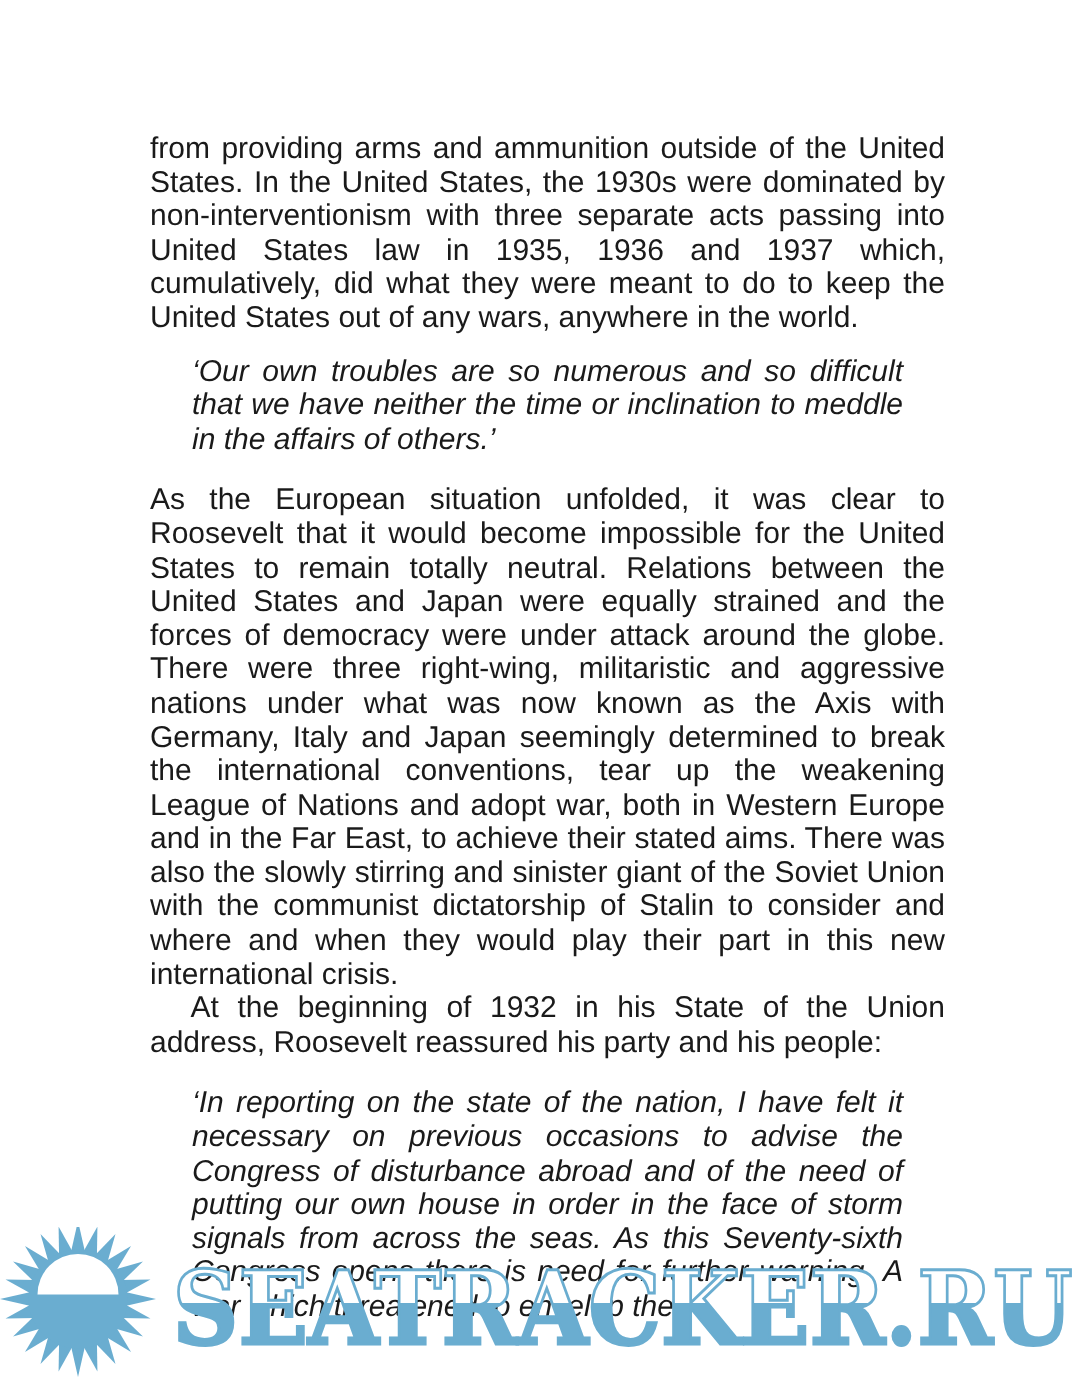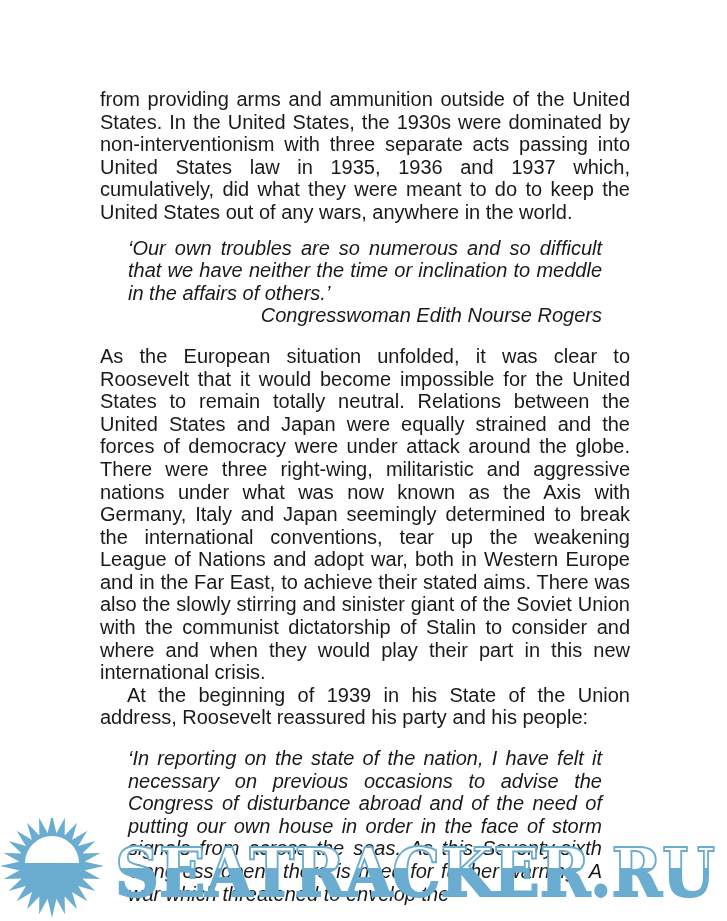--- a/index.html
+++ b/index.html
@@ -13,24 +13,23 @@
   .gap-q1 { height: 13px; } .gap-q2 { height: 18px; } .gap-q3 { height: 18px; }
   .watermark { position: absolute; left: 0; top: 818px; width: 583px; height: 103px; pointer-events: none; }
 </style>
 </head>
 <body>
 
 <div class="page">
   <p class="para">from providing arms and ammunition outside of the United States. In the United States, the 1930s were dominated by non-interventionism with three separate acts passing into United States law in 1935, 1936 and 1937 which, cumulatively, did what they were meant to do to keep the United States out of any wars, anywhere in the world.</p>
   <div class="gap-q1"></div>
   <p class="quote">‘Our own troubles are so numerous and so difficult that we have neither the time or inclination to meddle in the affairs of others.’</p>
-  <p class="attrib">Congresswoman Edith Nourse Rogers</p>
   <div class="gap-q2"></div>
   <p class="para">As the European situation unfolded, it was clear to Roosevelt that it would become impossible for the United States to remain totally neutral. Relations between the United States and Japan were equally strained and the forces of democracy were under attack around the globe. There were three right-wing, militaristic and aggressive nations under what was now known as the Axis with Germany, Italy and Japan seemingly determined to break the international conventions, tear up the weakening League of Nations and adopt war, both in Western Europe and in the Far East, to achieve their stated aims. There was also the slowly stirring and sinister giant of the Soviet Union with the communist dictatorship of Stalin to consider and where and when they would play their part in this new international crisis.</p>
-  <p class="para indent">At the beginning of 1939 in his State of the Union address, Roosevelt reassured his party and his people:</p>
+  <p class="para indent">At the beginning of 1932 in his State of the Union address, Roosevelt reassured his party and his people:</p>
   <div class="gap-q3"></div>
   <p class="quote">‘In reporting on the state of the nation, I have felt it necessary on previous occasions to advise the Congress of disturbance abroad and of the need of putting our own house in order in the face of storm signals from across the seas. As this Seventy-sixth Congress opens there is need for further warning. A war which threatened to envelop the</p>
 </div>
 
 <div class="watermark">
   <svg width="727" height="103" viewBox="0 0 727 103">
     <g transform="translate(52,48)">
       <g fill="#6aadd0">
         <polygon points="0,-52 5,-30 -5,-30"></polygon>
         <polygon points="0,52 5,30 -5,30"></polygon>

